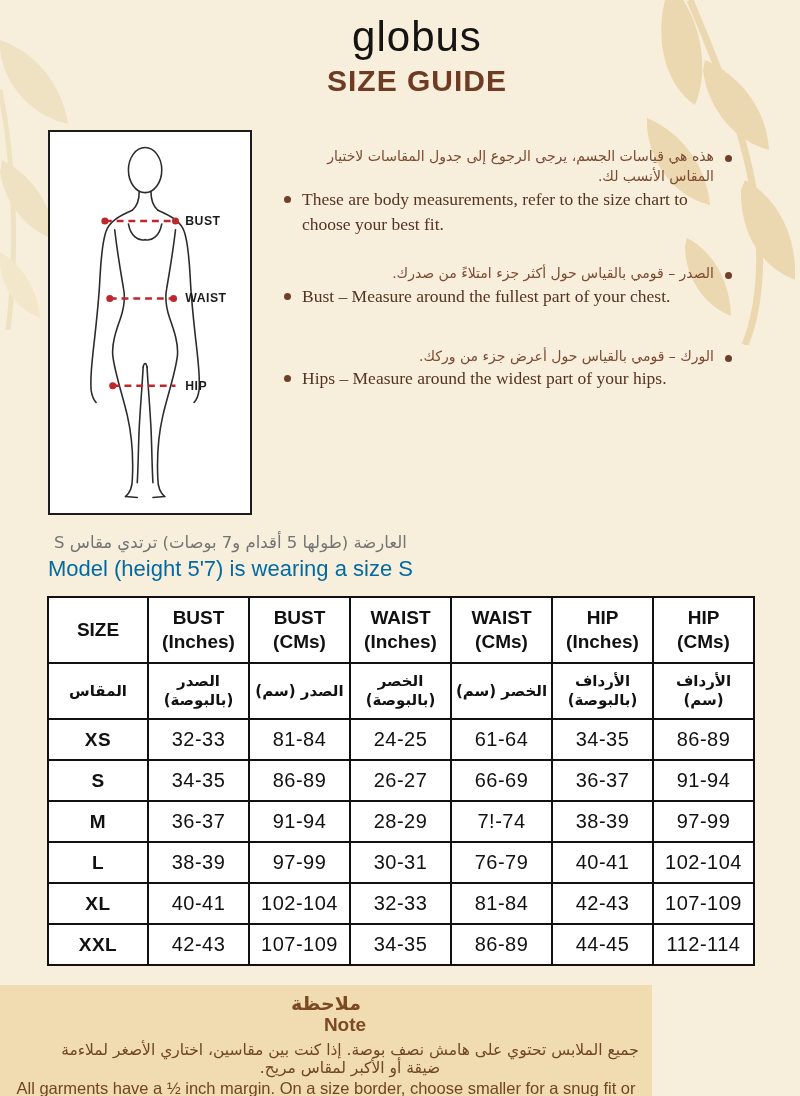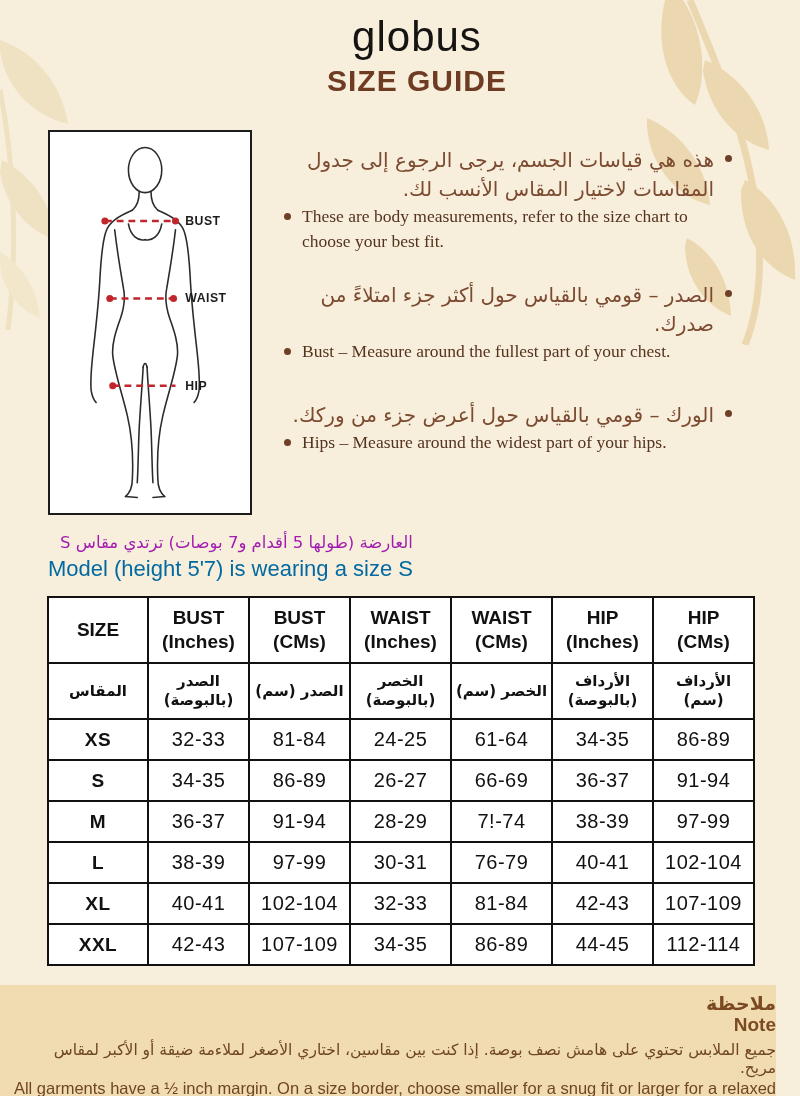--- a/index.html
+++ b/index.html
@@ -25,49 +25,49 @@
     position:absolute; left:48px; top:130px; width:204px; height:385px;
     background:#ffffff; border:2px solid #1c1c1c; box-sizing:border-box; z-index:2;
   }
   .diagram-box svg{display:block; width:100%; height:100%;}
   
   .bullets{position:absolute; left:284px; top:146px; width:448px; z-index:2;}
   .b-group{margin-bottom:26px;}
   .b-group.g2{margin-bottom:37px;}
   .b-group.g3{margin-bottom:30px;}
   .b-row{display:flex; gap:11px; align-items:flex-start;}
-  .b-row.ar{direction:rtl; text-align:right; color:#7c4a30; font-size:20px; line-height:1.45;
+  .b-row.ar{direction:rtl; text-align:right; color:#7c4a30; font-size:14px; line-height:1.45;
             font-family:"DejaVu Sans",sans-serif;}
   .b-row.en{direction:ltr; text-align:left; color:#55331f; font-size:17.5px; line-height:1.45;
             font-family:"Liberation Serif","DejaVu Serif",serif;}
   .dot{flex:0 0 auto; width:7px; height:7px; border-radius:50%; background:#6f3f28; margin-top:9px;}
   
   .model-note{position:absolute; left:48px; top:532px; z-index:2; line-height:1.35;}
-  .model-note .ar{direction:rtl; text-align:right; color:#a21caf; font-size:16.5px;
+  .model-note .ar{direction:rtl; text-align:center; color:#737373; font-size:16.5px;
                   font-family:"DejaVu Sans",sans-serif;}
   .model-note .en{color:#0369a1; font-size:22px;
                   font-family:Liberation Sans, sans-serif;}
   
   .size-table{
     position:absolute; left:47px; top:596px; width:708px; z-index:2;
     border-collapse:collapse; table-layout:fixed; background:#ffffff;
   }
   .size-table td{
     border:2px solid #111; text-align:center; vertical-align:middle; padding:0;
     color:#111;
   }
   .size-table .hdr-en td{height:64px; font-weight:bold; font-size:19px; line-height:1.25;}
   .size-table .hdr-ar td{height:54px; font-weight:bold; font-size:15px; line-height:1.25;
                          font-family:"DejaVu Sans",sans-serif; direction:rtl;}
   .size-table .data td{height:39px; font-size:20px; font-weight:500; letter-spacing:0.5px;}
   .size-table .data td.size-col{font-weight:bold; font-size:19px;}
   
   .note-band{
-    position:absolute; left:0; bottom:0; width:776px; height:111px;
-    background:#f0dcb0; z-index:2; text-align:right;
+    position:absolute; left:0; bottom:0; width:652px; height:111px;
+    background:#f0dcb0; z-index:2; text-align:center;
   }
   .note-band .title-ar{margin-top:7px; font-size:19px; font-weight:bold; color:#7c4a22;
                        font-family:"DejaVu Sans",sans-serif;}
   .note-band .title-en{font-size:19px; font-weight:bold; color:#7c4a22;padding-left:38px;}
   .note-band .body-ar{margin-top:5px; direction:rtl; font-size:15.5px; color:#6f4526;
                       font-family:"DejaVu Sans",sans-serif;margin-left:48px;}
   .note-band .body-en{margin-top:2px; font-size:16.5px; color:#6f4526;}
 </style>
 </head>
 <body>

